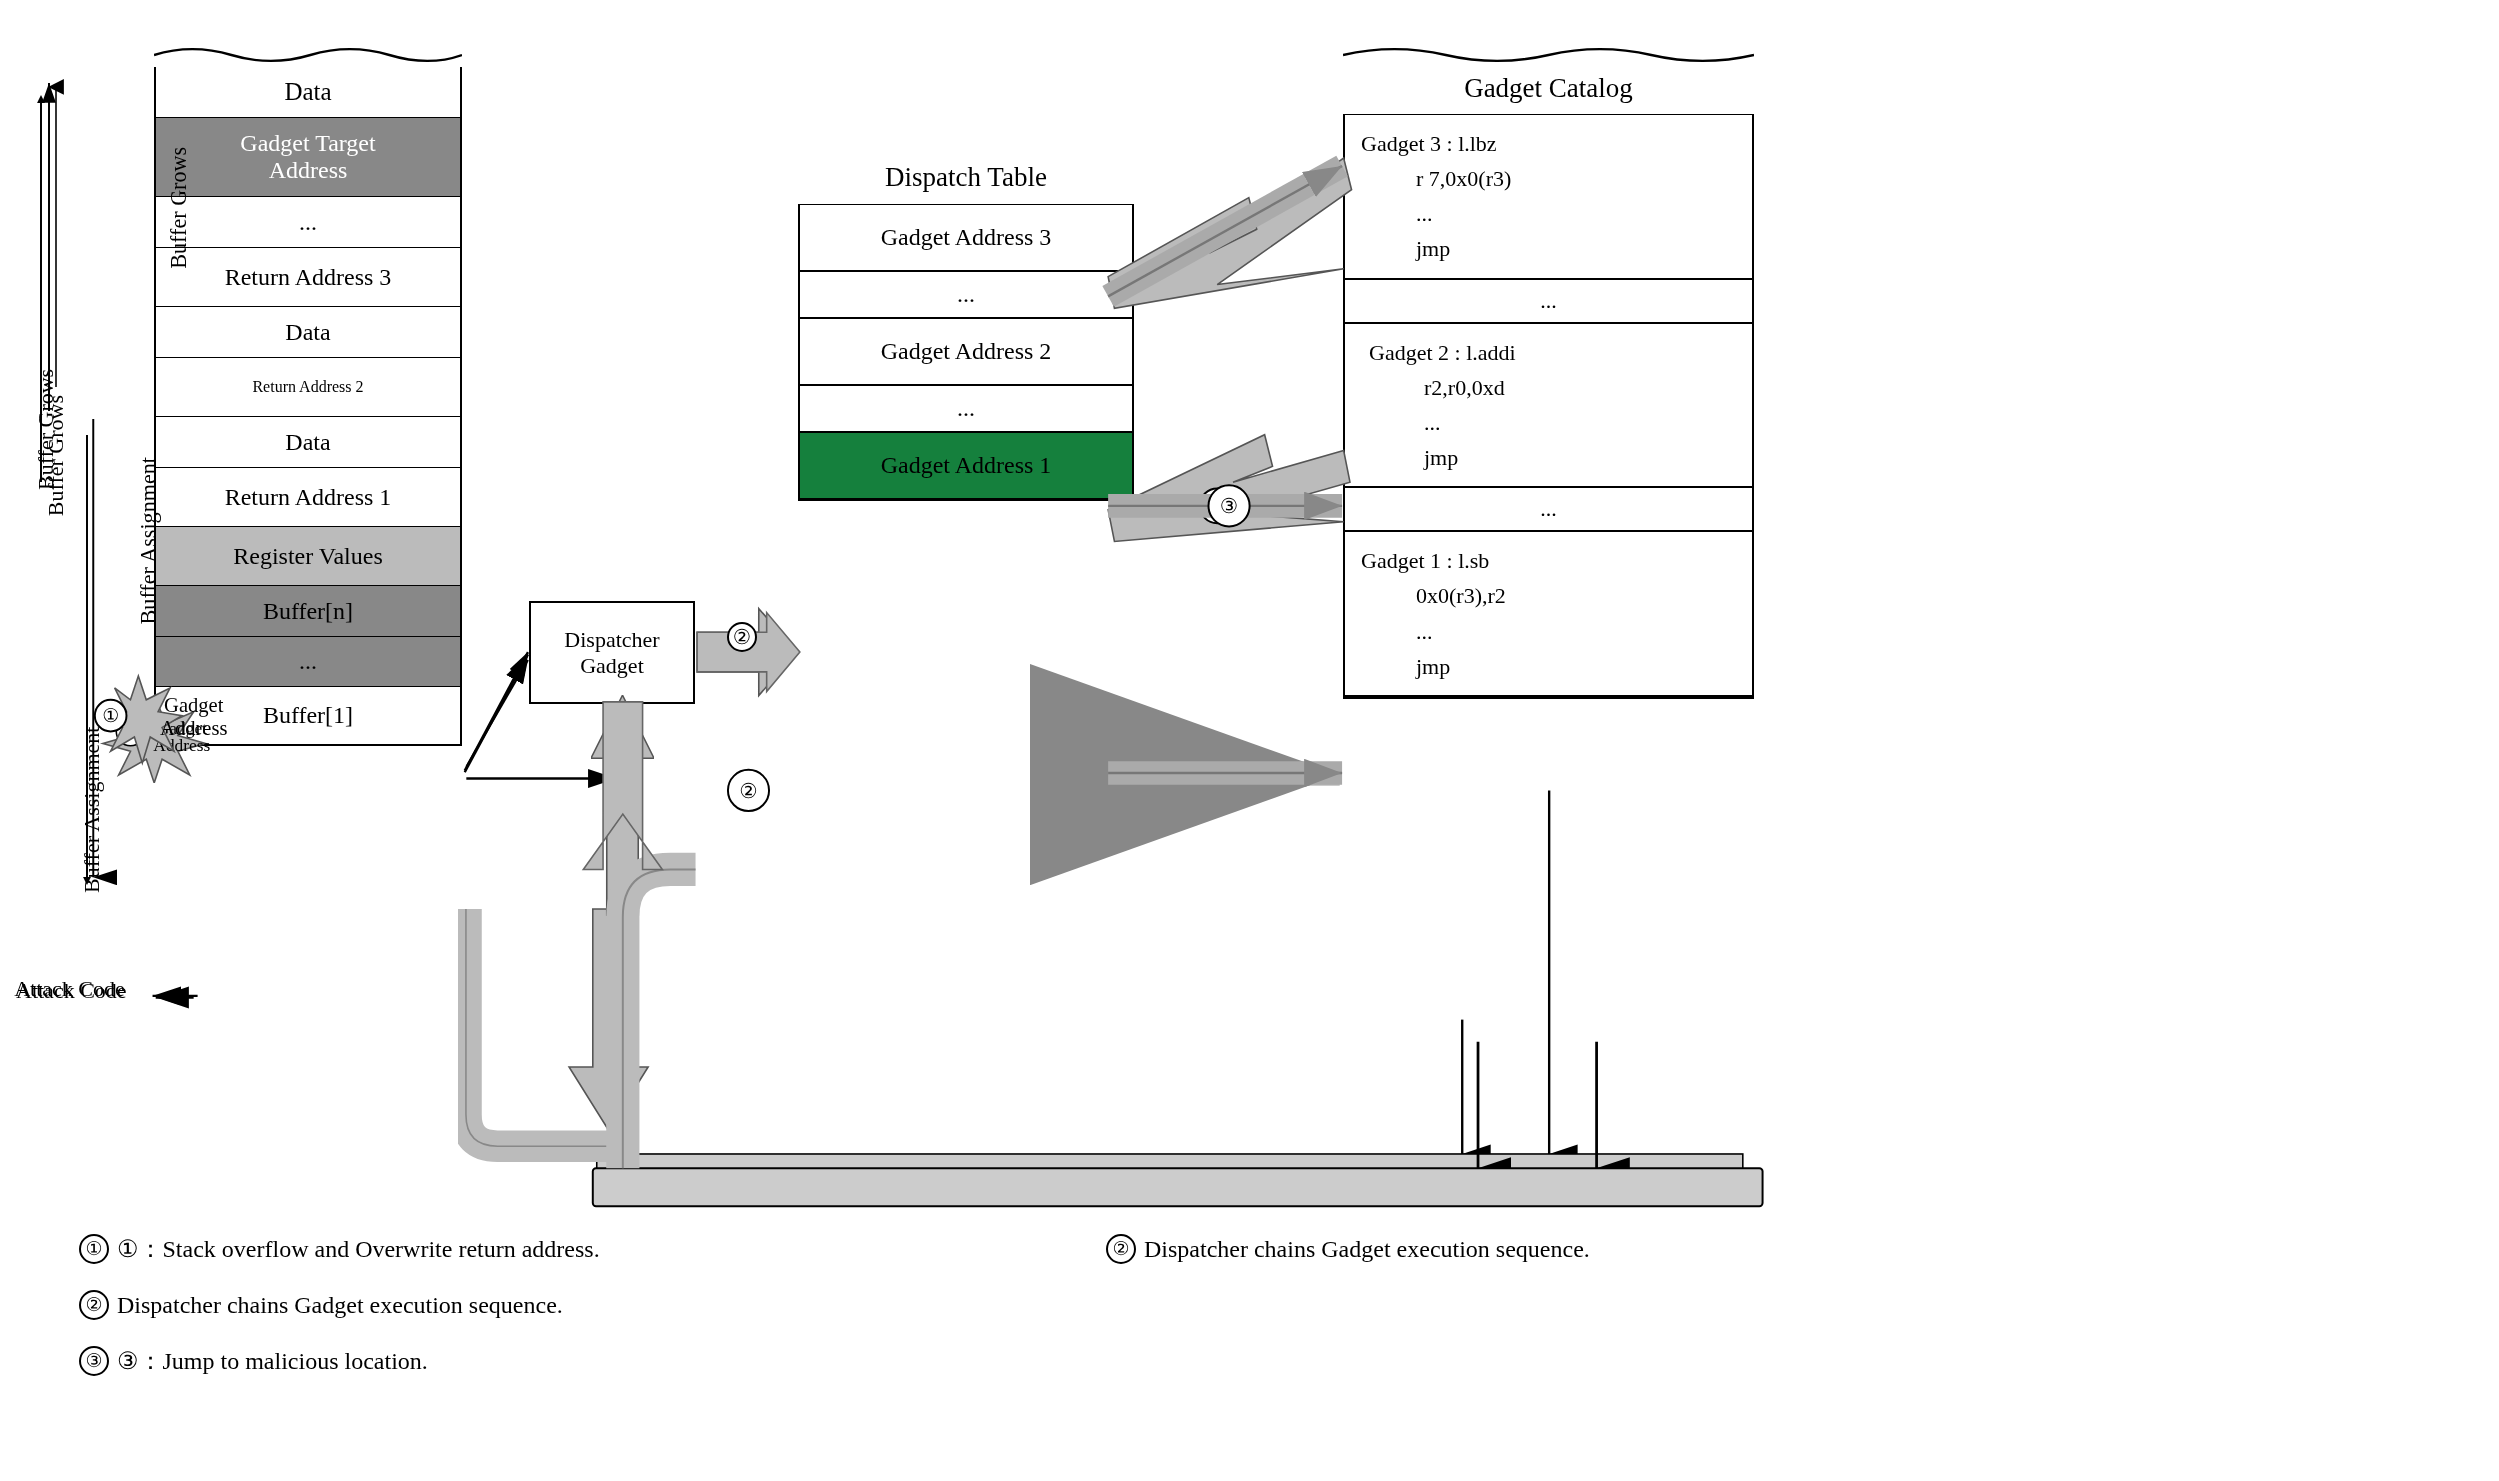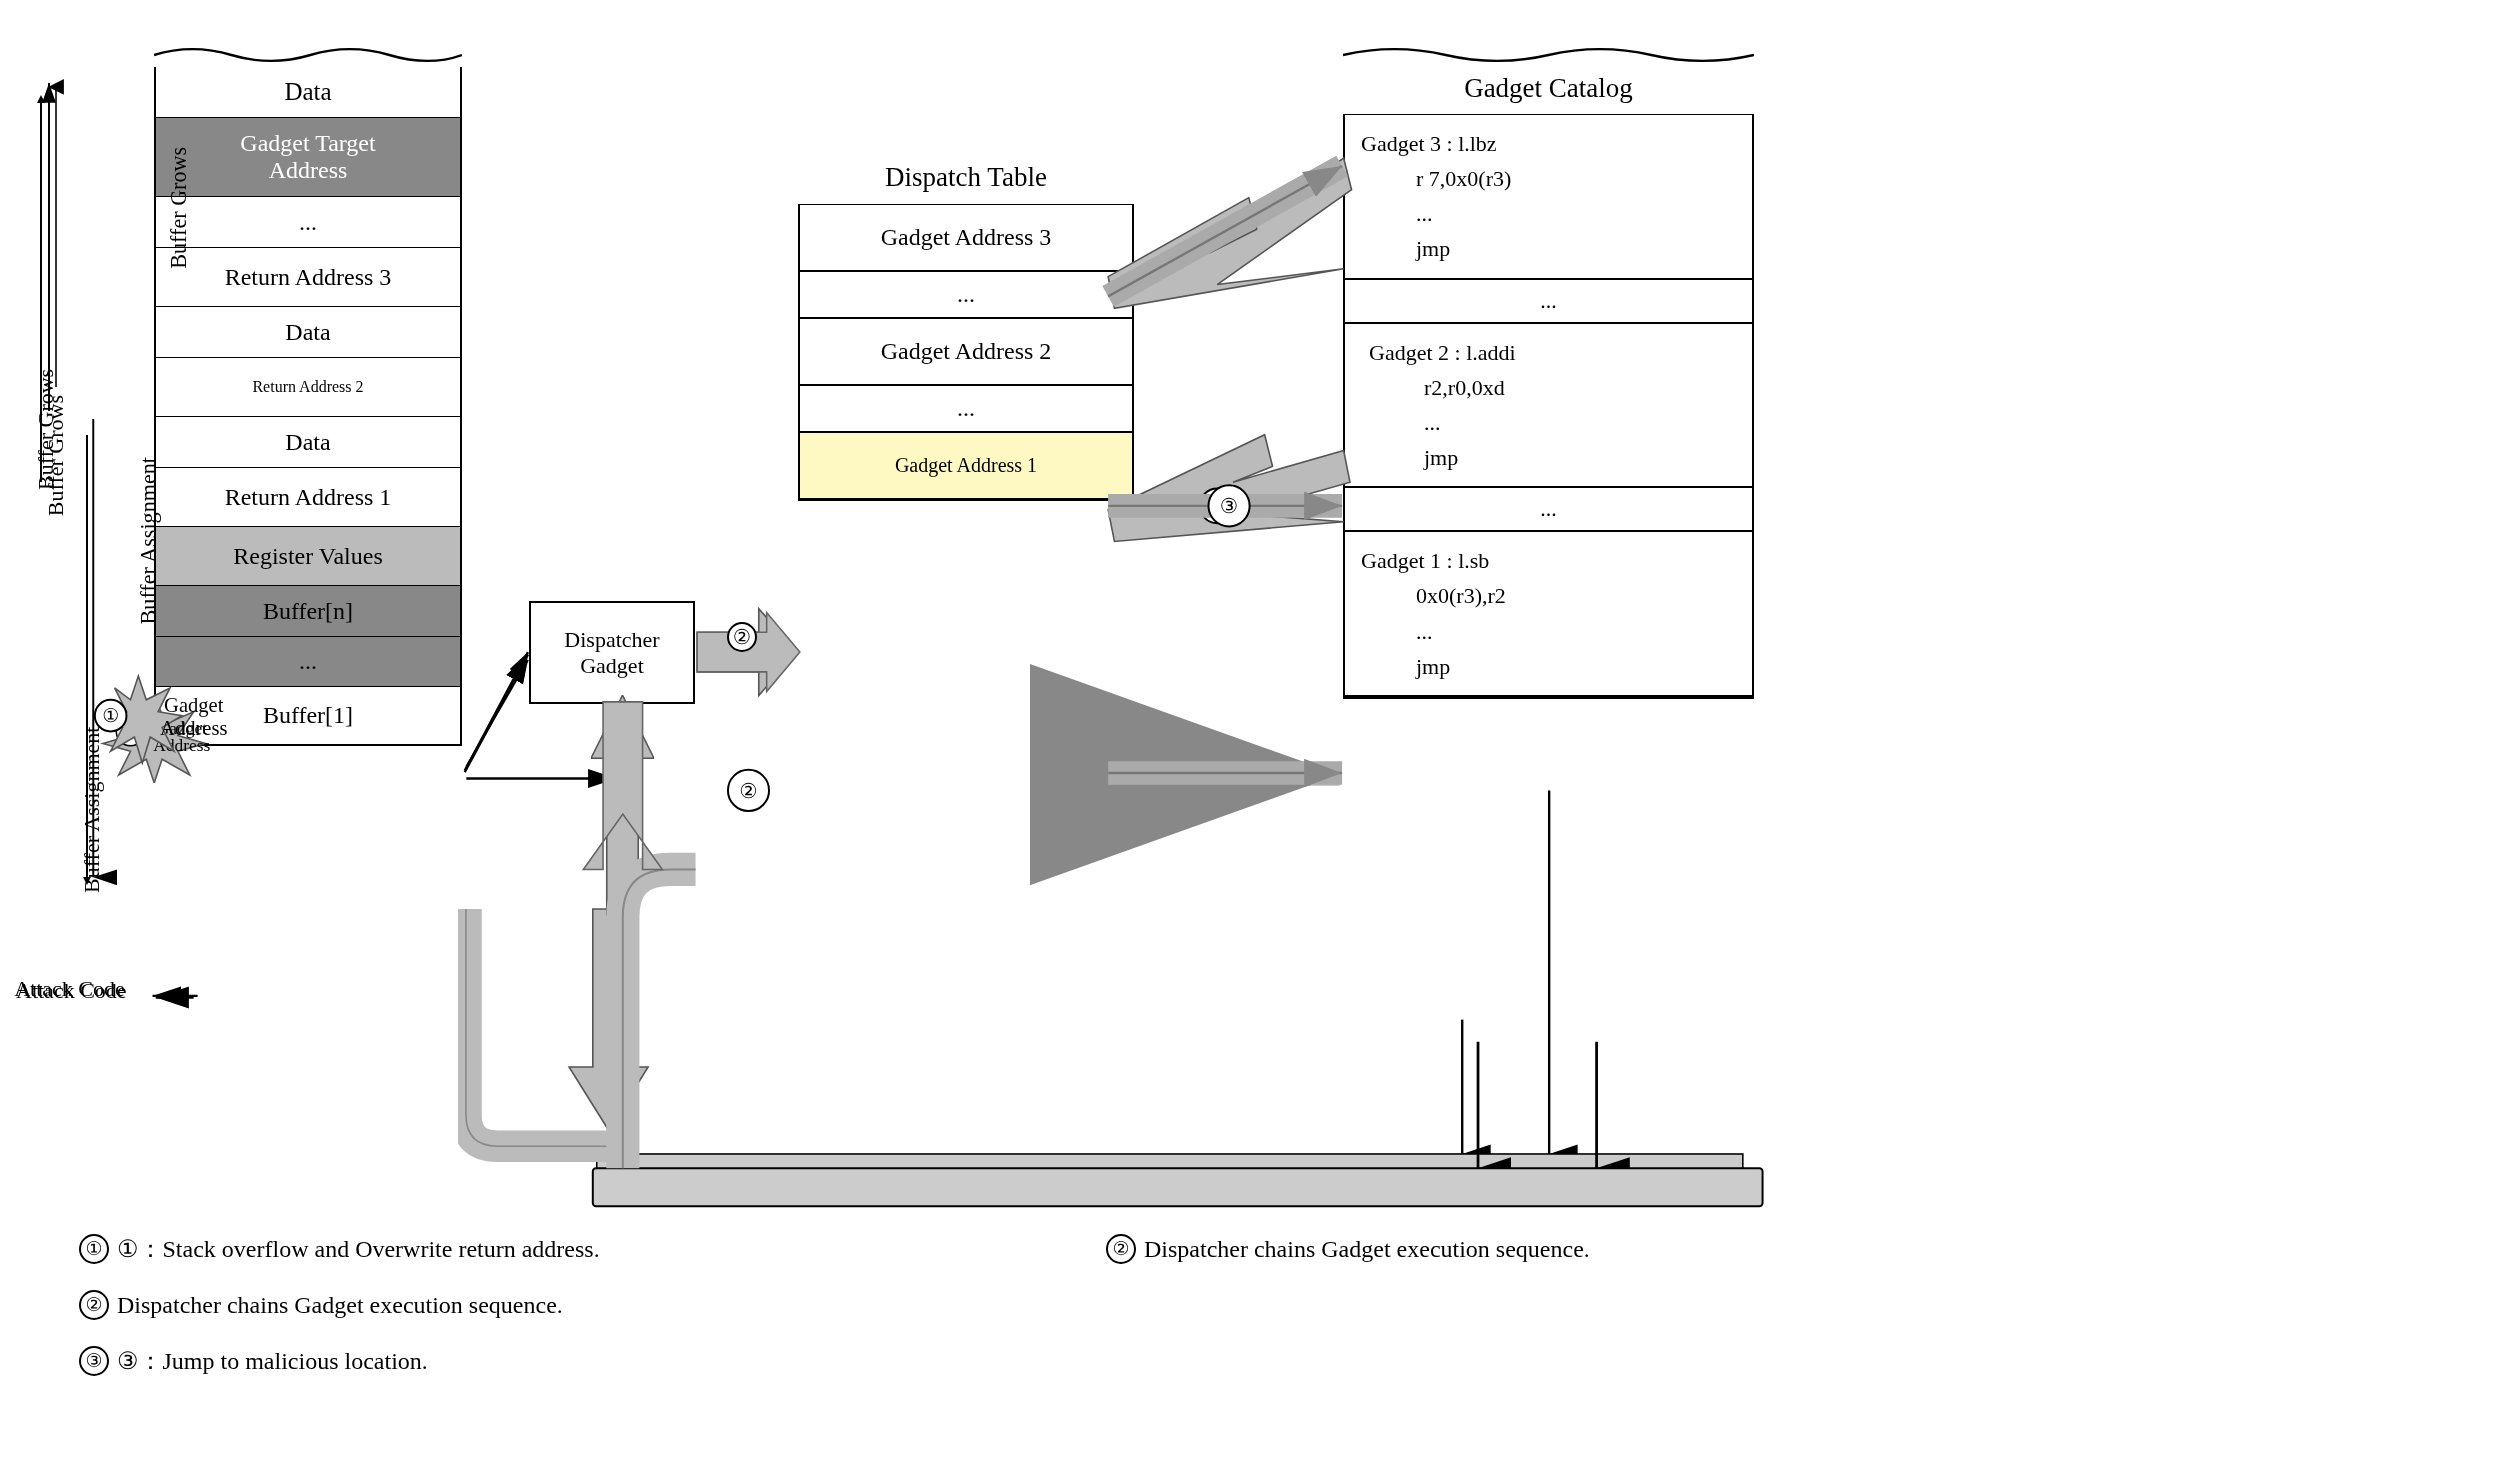--- a/index.html
+++ b/index.html
@@ -137,21 +137,21 @@
     <div style="border-left:2.4px solid #000; border-right:2.4px solid #000; border-bottom:2.4px solid #000;">
 
       <div style="border-top:1.6px solid #000; border-bottom:1.6px solid #000; padding:14.2px 8px; text-align:center; font-size:24px; background:#fff; min-height:67px; display:flex; align-items:center; justify-content:center;">Gadget Address 3</div>
 
       <div style="border-top:1.6px solid #000; border-bottom:1.6px solid #000; padding:8px; text-align:center; font-size:24px; min-height:47px; display:flex; align-items:center; justify-content:center; background:#fff;">...</div>
 
       <div style="border-top:1.6px solid #000; border-bottom:1.6px solid #000; padding:14.2px 8px; text-align:center; font-size:24px; background:#fff; min-height:67px; display:flex; align-items:center; justify-content:center;">Gadget Address 2</div>
 
       <div style="border-top:1.6px solid #000; border-bottom:1.6px solid #000; padding:8px; text-align:center; font-size:24px; min-height:47px; display:flex; align-items:center; justify-content:center; background:#fff;">...</div>
 
-      <div style="border-top:1.6px solid #000; border-bottom:1.6px solid #000; padding:14.2px 8px; text-align:center; font-size:20px; background:#fef9c3; min-height:67px; display:flex; align-items:center; justify-content:center;">Gadget Address 1</div>
+      <div style="border-top:1.6px solid #000; border-bottom:1.6px solid #000; padding:14.2px 8px; text-align:center; font-size:24px; background:#15803d; min-height:67px; display:flex; align-items:center; justify-content:center;">Gadget Address 1</div>
     </div>
   </div>
 
   <div style="position:absolute; left:1343px; top:43px; width:411px;">
 
     <svg class="wavy-svg" height="24" viewBox="0 0 520 30">
       <path d="M0,15 Q65,0 130,15 Q195,30 260,15 Q325,0 390,15 Q455,30 520,15" fill="none" stroke="#000" stroke-width="3"></path>
     </svg>
     <div style="font-size:27px; text-align:center; padding:6.3px 0 9.5px 0; font-weight:normal; font-family:'Times New Roman',serif;">Gadget Catalog</div>
     <div style="border-left:2.4px solid #000; border-right:2.4px solid #000; border-bottom:2.4px solid #000;">

